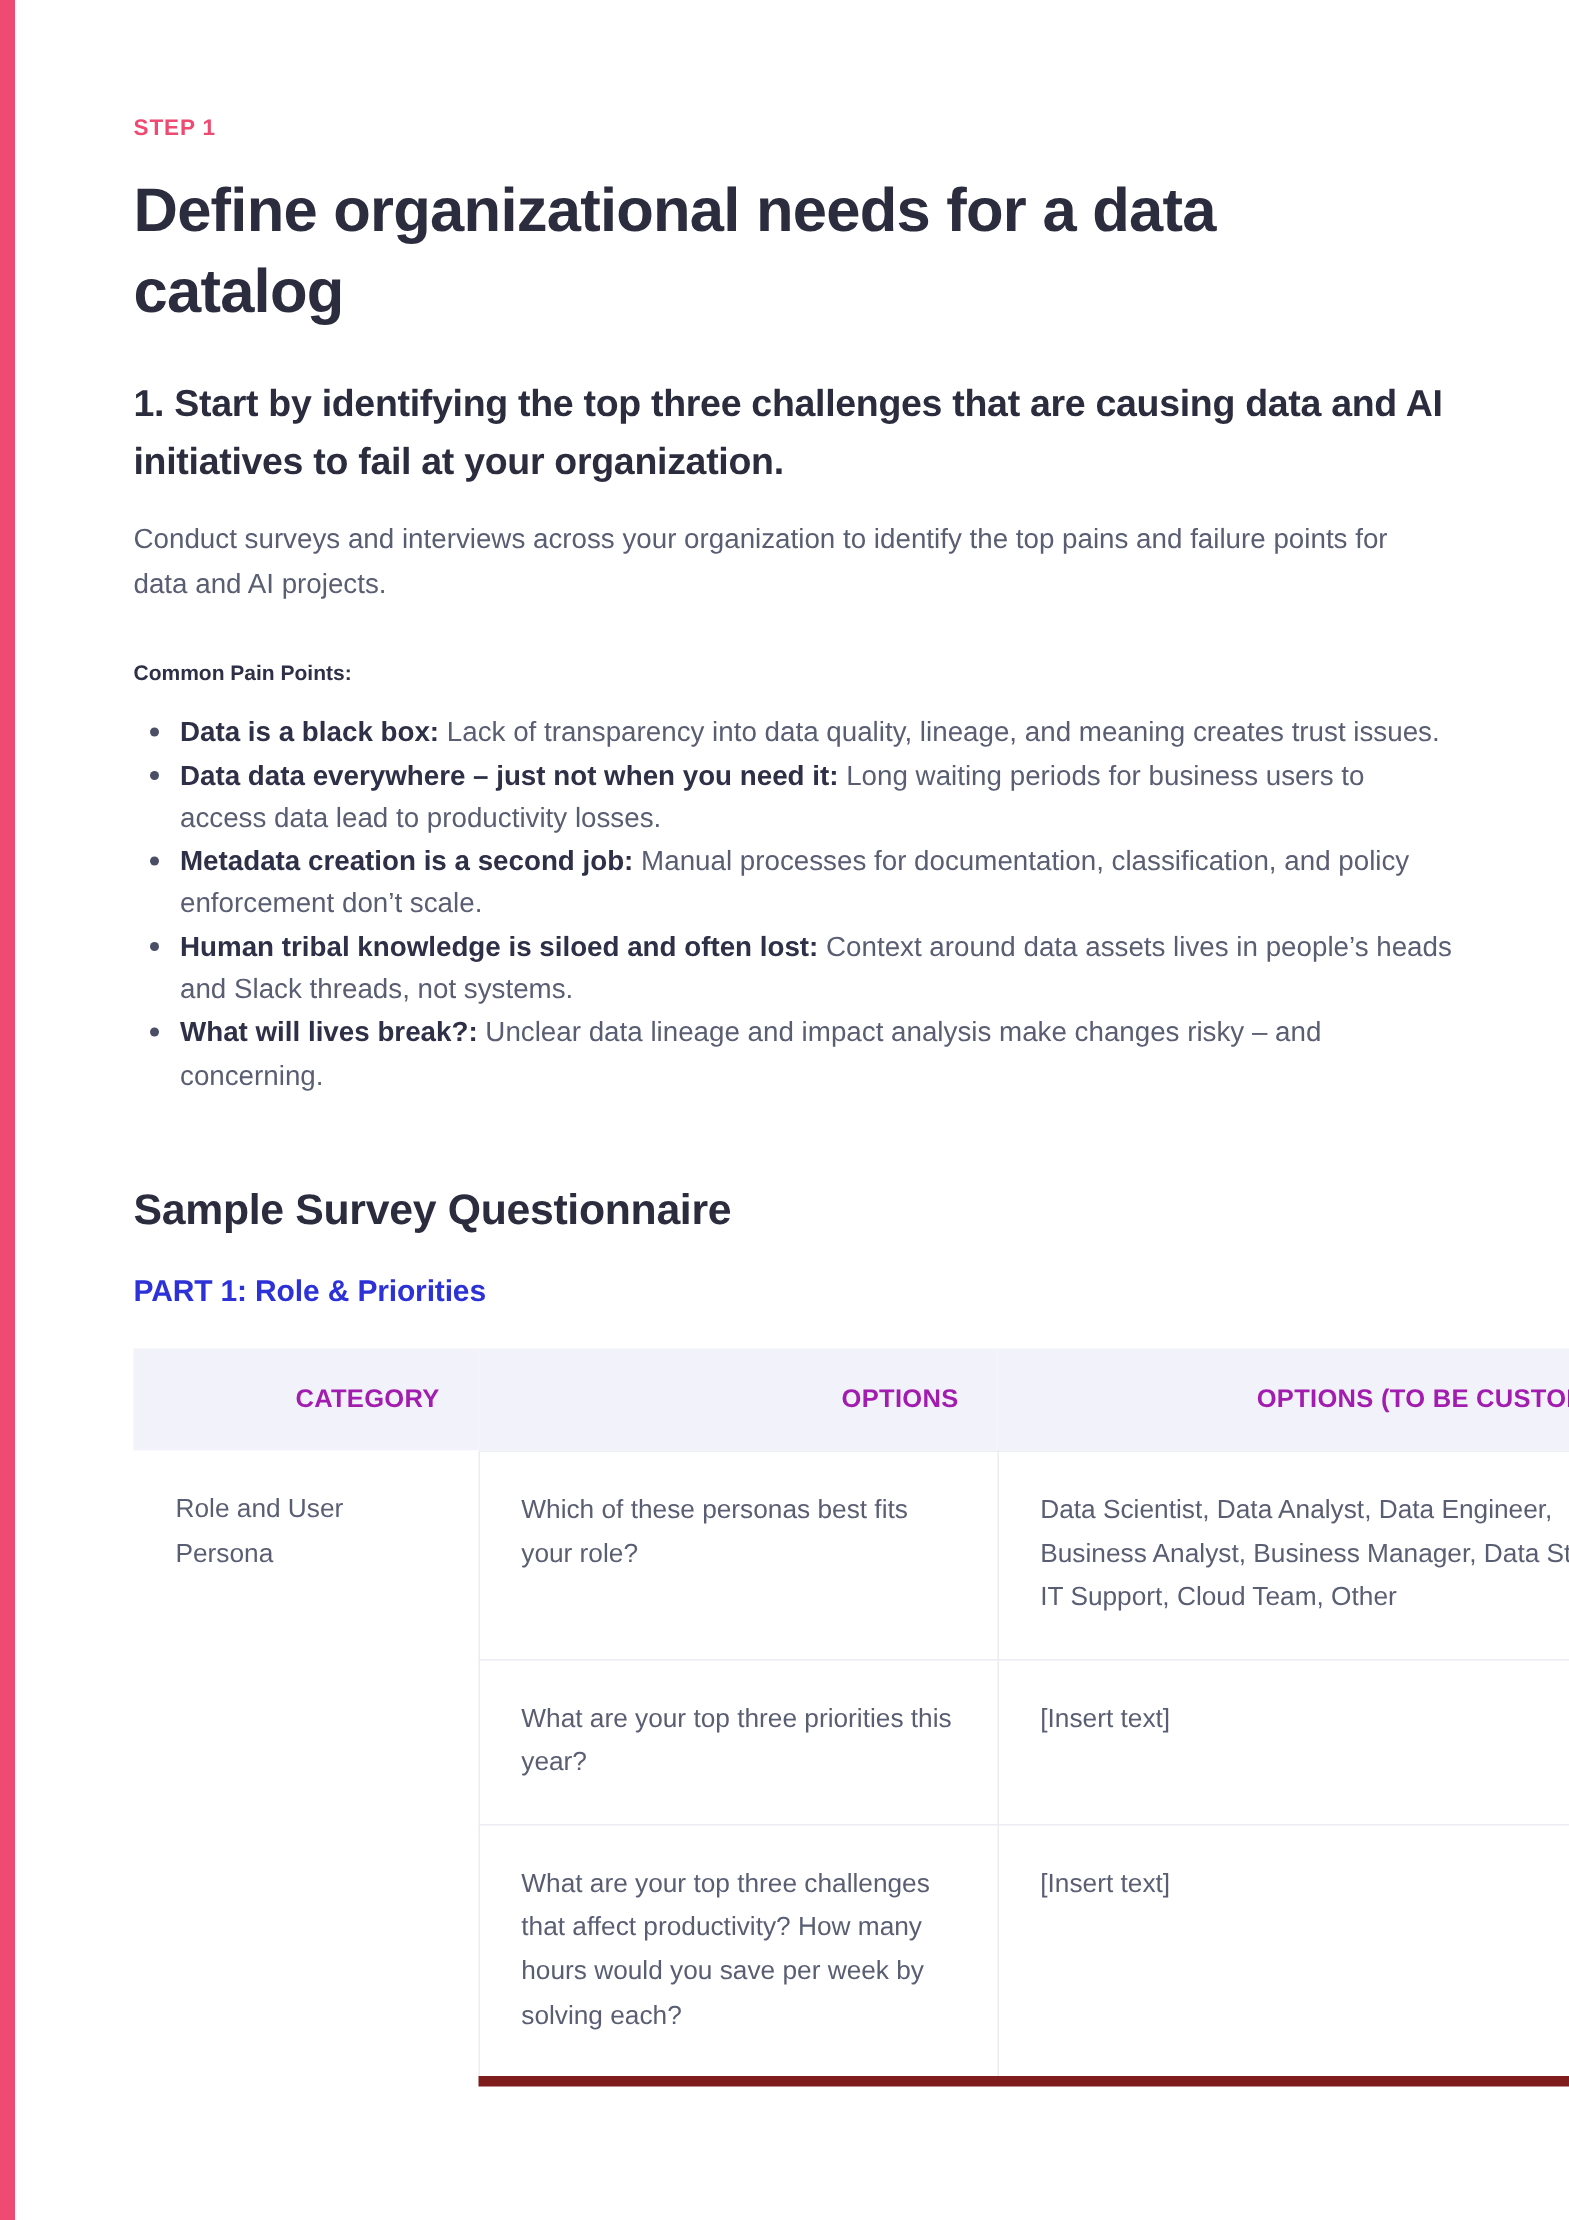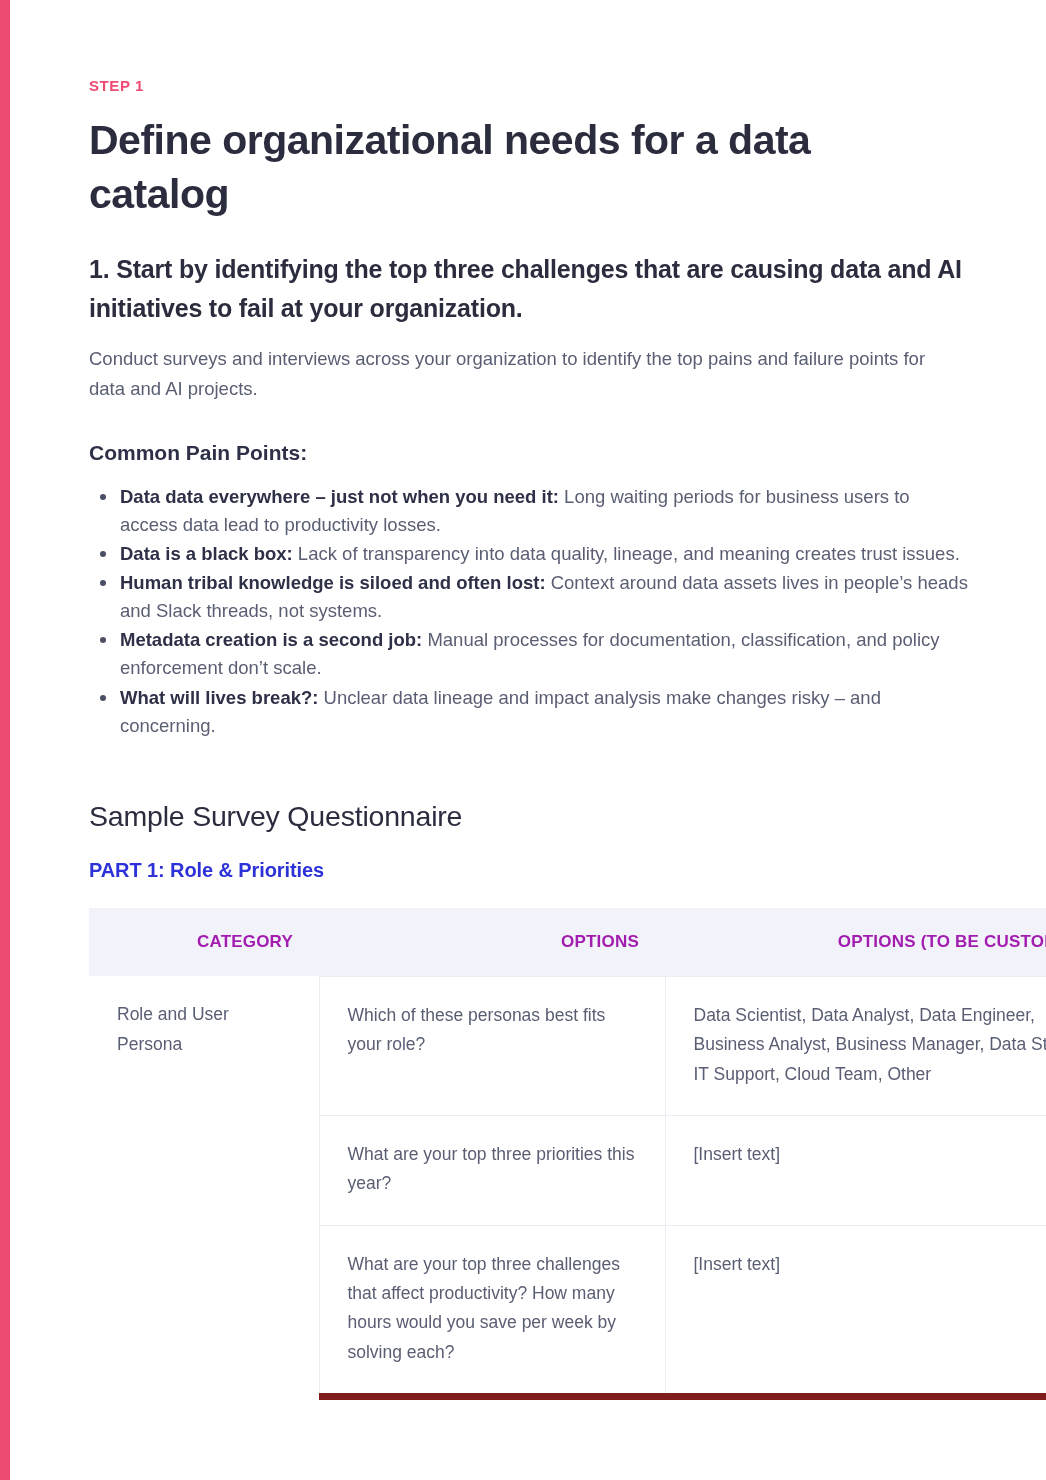--- a/index.html
+++ b/index.html
@@ -69,21 +69,21 @@
     color: #5a5e73;
     font-size: 18.5px;
     line-height: 1.62;
     margin: 0 16px 36px 0;
     max-width: 890px;
     font-weight: 400;
   }
 
   .pain-heading {
     color: #2e3047;
-    font-size: 21px;
+    font-size: 14px;
     font-weight: bold;
     margin: 0 0 16px 0;
     line-height: 1.3;
   }
 
   ul.pain-list {
     list-style: none;
     margin: 0 0 0 0;
     padding: 0;
     max-width: 900px;
@@ -107,21 +107,21 @@
     background: #4b4f66;
   }
   ul.pain-list li .lead {
     color: #2e3047;
     font-weight: bold;
   }
 
   .survey-title {
     color: #2b2d3e;
     font-size: 28.5px;
-    font-weight: normal;
+    font-weight: bold;
     letter-spacing: -0.2px;
     margin: 60px 0 26px 0;
   }
 
   .part-label {
     color: #2d32d8;
     font-size: 20px;
     font-weight: bold;
     margin: 0 0 26px 0;
     letter-spacing: -0.1px;
@@ -180,30 +180,30 @@
   <h1 class="doc-title">Define organizational needs for a data catalog</h1>
 
   <h2 class="section-question">1. Start by identifying the top three challenges that are causing data and AI initiatives to fail at your organization.</h2>
 
   <p class="intro-para">Conduct surveys and interviews across your organization to identify the top pains and failure points for data and AI projects.</p>
 
   <div class="pain-heading">Common Pain Points:</div>
 
   <ul class="pain-list">
     <li>
+      <span class="lead">Data is a black box:</span><span> Lack of transparency into data quality, lineage, and meaning creates trust issues.</span>
+    </li>
+    <li>
       <span class="lead">Data data everywhere – just not when you need it:</span><span> Long waiting periods for business users to access data lead to productivity losses.</span>
     </li>
     <li>
-      <span class="lead">Data is a black box:</span><span> Lack of transparency into data quality, lineage, and meaning creates trust issues.</span>
+      <span class="lead">Metadata creation is a second job:</span><span> Manual processes for documentation, classification, and policy enforcement don’t scale.</span>
     </li>
     <li>
       <span class="lead">Human tribal knowledge is siloed and often lost:</span><span> Context around data assets lives in people’s heads and Slack threads, not systems.</span>
-    </li>
-    <li>
-      <span class="lead">Metadata creation is a second job:</span><span> Manual processes for documentation, classification, and policy enforcement don’t scale.</span>
     </li>
     <li>
       <span class="lead">What will lives break?:</span><span> Unclear data lineage and impact analysis make changes risky – and concerning.</span>
     </li>
   </ul>
 
   <h2 class="survey-title">Sample Survey Questionnaire</h2>
 
   <div class="part-label">PART 1: Role &amp; Priorities</div>
 

